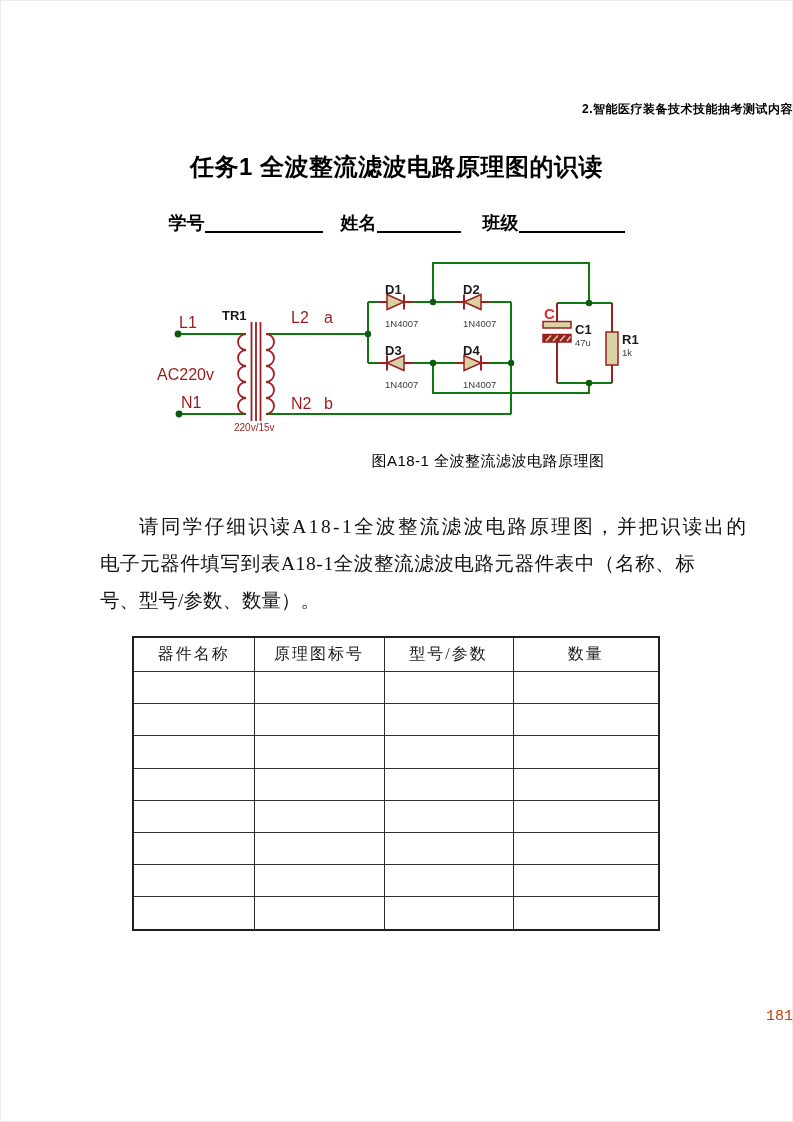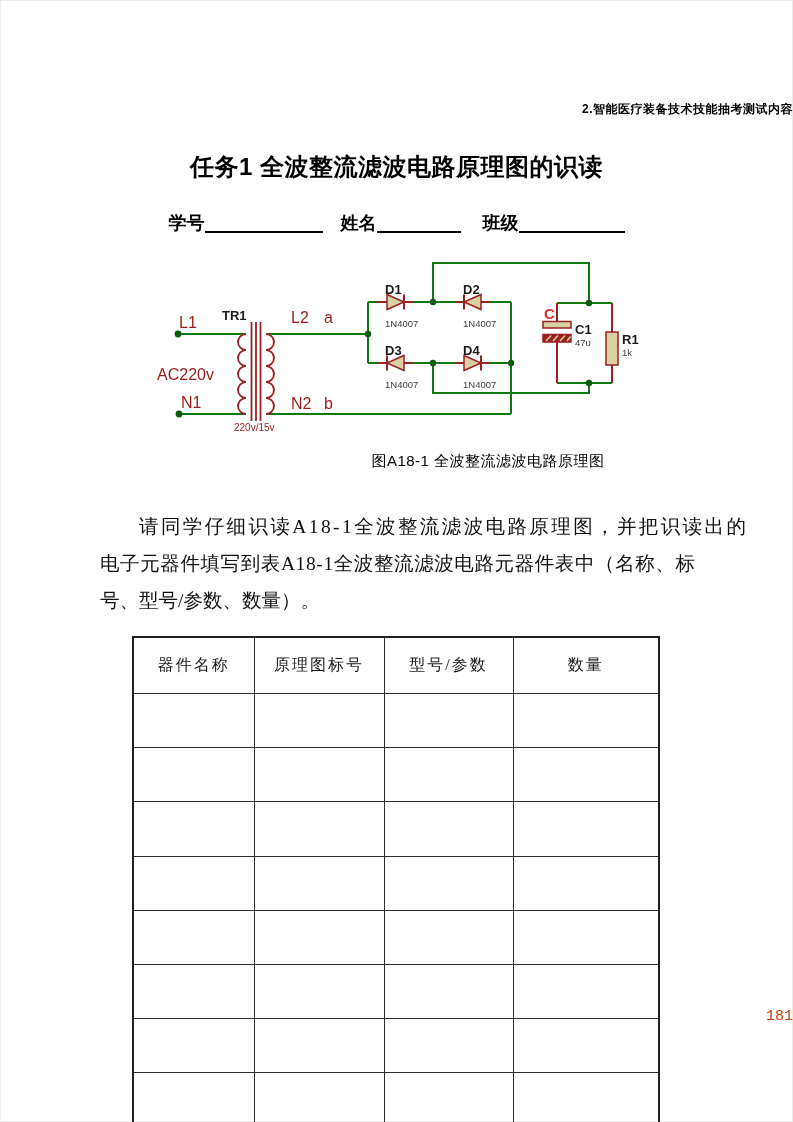--- a/index.html
+++ b/index.html
@@ -42,21 +42,21 @@
   .instructions .line:nth-child(2) { letter-spacing:0.6px; }
   .table-title {
     position:absolute; top:612px; left:427px; transform:translateX(-50%);
     white-space:nowrap; font-size:15px; font-weight:500; letter-spacing:0.5px;
   }
   .parts-table {
     position:absolute; left:132px; top:636px;
     border-collapse:collapse; table-layout:fixed;
     border:2px solid #1f1f1f;
   }
-  .parts-table th, .parts-table td { border:1.6px solid #2d2d2d; padding:11px; }
+  .parts-table th, .parts-table td { border:1.6px solid #2d2d2d; padding:0; }
   .parts-table th {
     height:33px; font-family:"Liberation Serif", serif; font-weight:400;
     font-size:16px; letter-spacing:2px; text-align:center; color:#1a1a1a;
   }
   .parts-table td { height:31.2px; }
   .page-number {
     position:absolute; top:1008px; left:0; width:100%;
     text-align:right; font-size:15px; color:#c2410c;font-family:Liberation Mono, monospace;
   }
   text { font-family:"Liberation Sans", sans-serif; }

